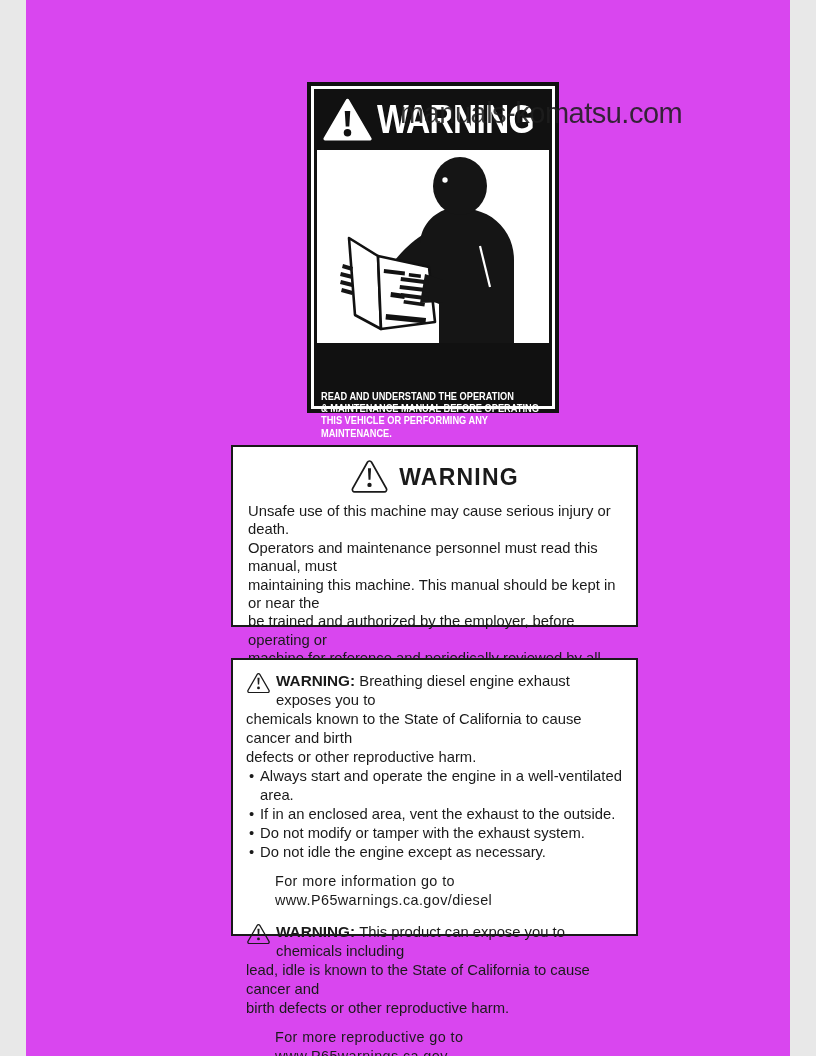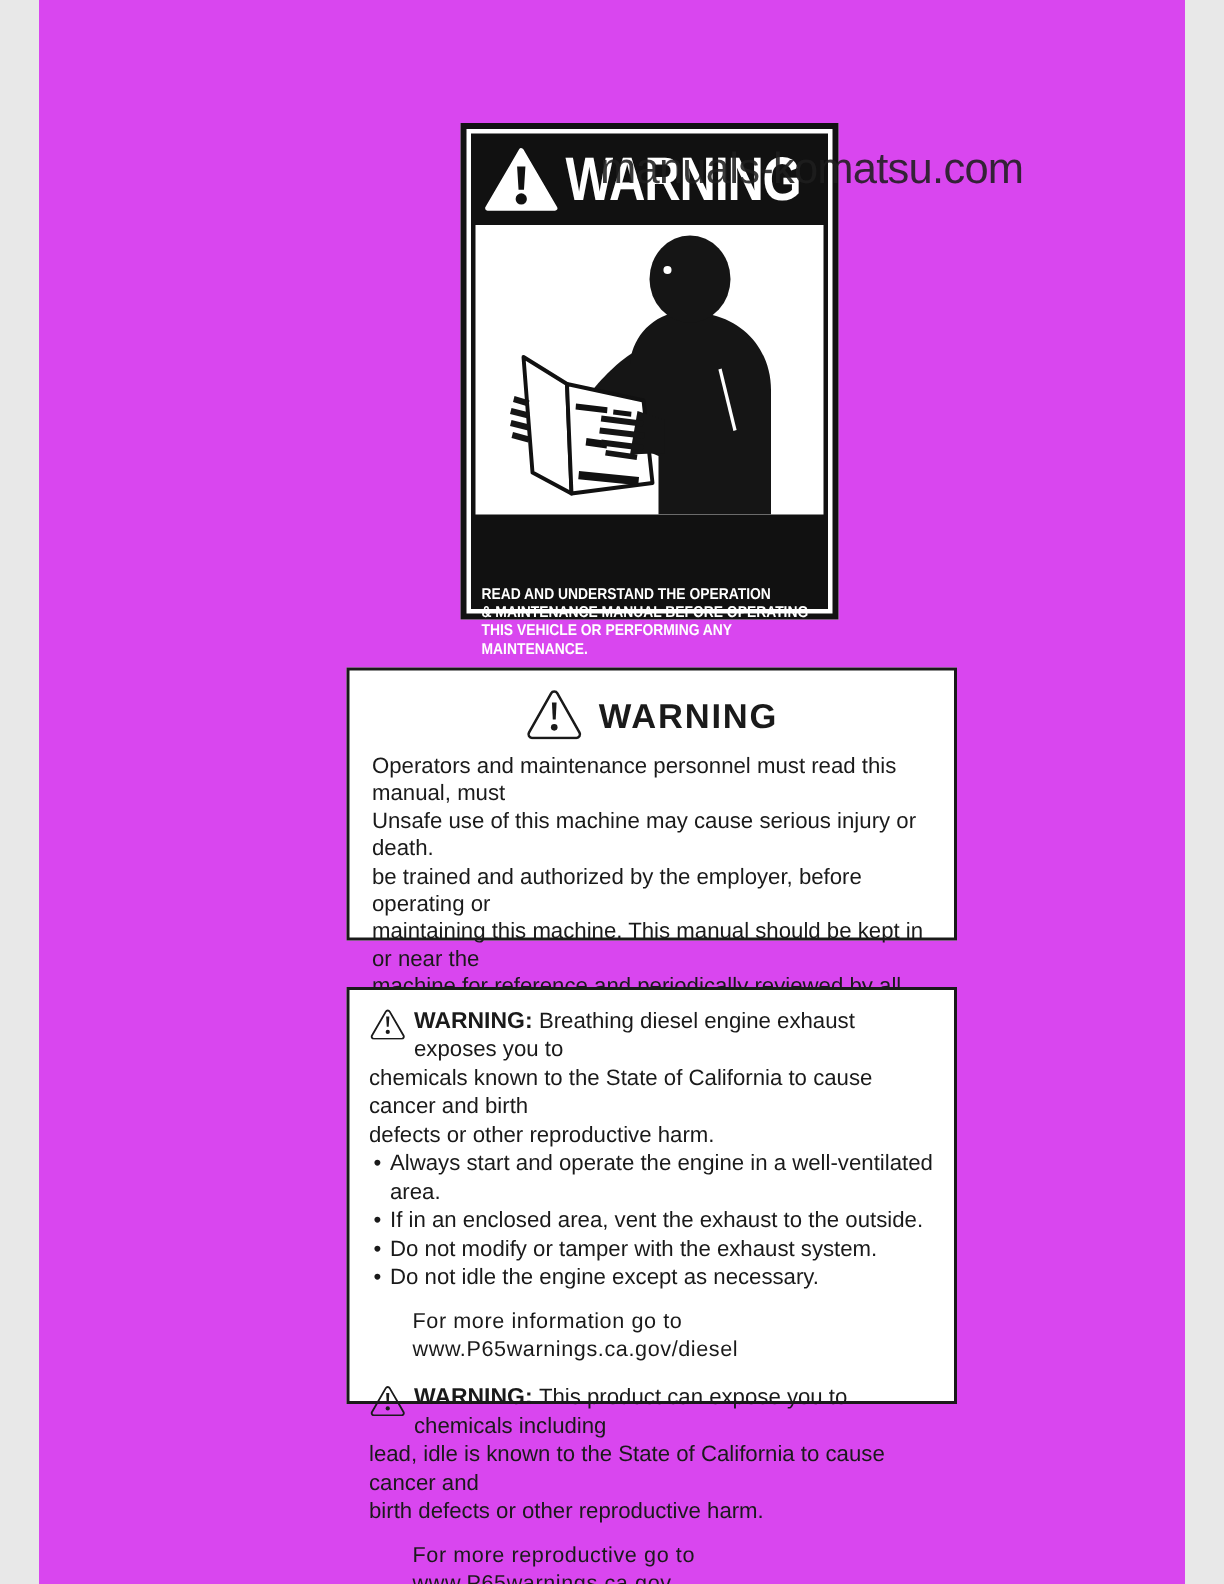--- a/index.html
+++ b/index.html
@@ -136,24 +136,24 @@
   <div class="wbox">
     <div class="wbox-header">
       <svg viewBox="0 0 60 54">
         <path d="M26.8 6.5 a3.7 3.7 0 0 1 6.4 0 L56 47 a3.6 3.6 0 0 1 -3.2 5.4 L7.2 52.4 A3.6 3.6 0 0 1 4 47 Z" fill="none" stroke="#1a1a1a" stroke-width="2.6"></path>
         <path d="M27.6 16 h4.8 l-0.9 17.5 h-3 Z" fill="#1a1a1a"></path>
         <circle cx="30" cy="41.5" r="3.4" fill="#1a1a1a"></circle>
       </svg>
       <div class="wbox-title">WARNING</div>
     </div>
     <div class="wbox-body">
+      <div>Unsafe use of this machine may cause serious injury or death.</div>
       <div>Operators and maintenance personnel must read this manual, must</div>
-      <div>Unsafe use of this machine may cause serious injury or death.</div>
+      <div>maintaining this machine. This manual should be kept in or near the</div>
       <div>be trained and authorized by the employer, before operating or</div>
-      <div>maintaining this machine. This manual should be kept in or near the</div>
       <div>machine for reference and periodically reviewed by all personnel</div>
       <div>who come in contact with the machine.</div>
     </div>
   </div>
 
   <div class="pbox">
 
     <div class="p65-first">
       <svg viewBox="0 0 60 52">
         <path d="M26.8 6 a3.7 3.7 0 0 1 6.4 0 L56 45.5 a3.6 3.6 0 0 1 -3.2 5.4 L7.2 50.9 A3.6 3.6 0 0 1 4 45.5 Z" fill="none" stroke="#1a1a1a" stroke-width="3"></path>

